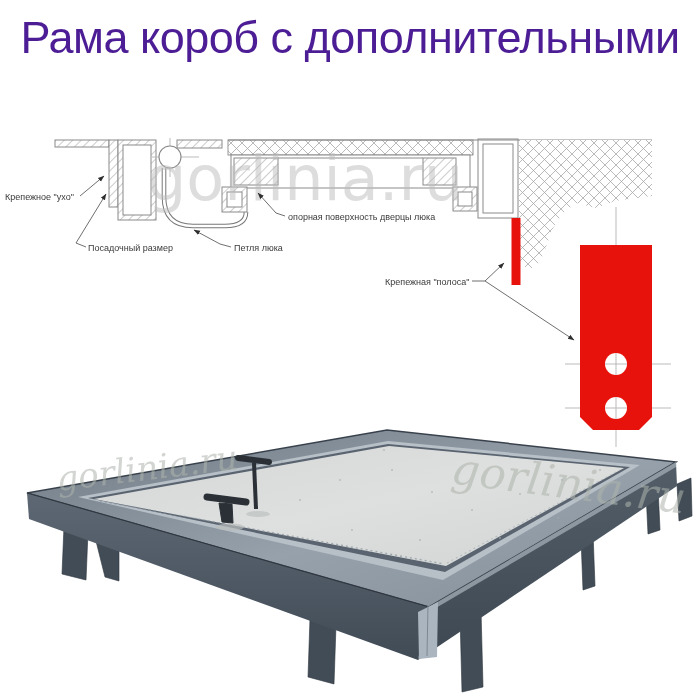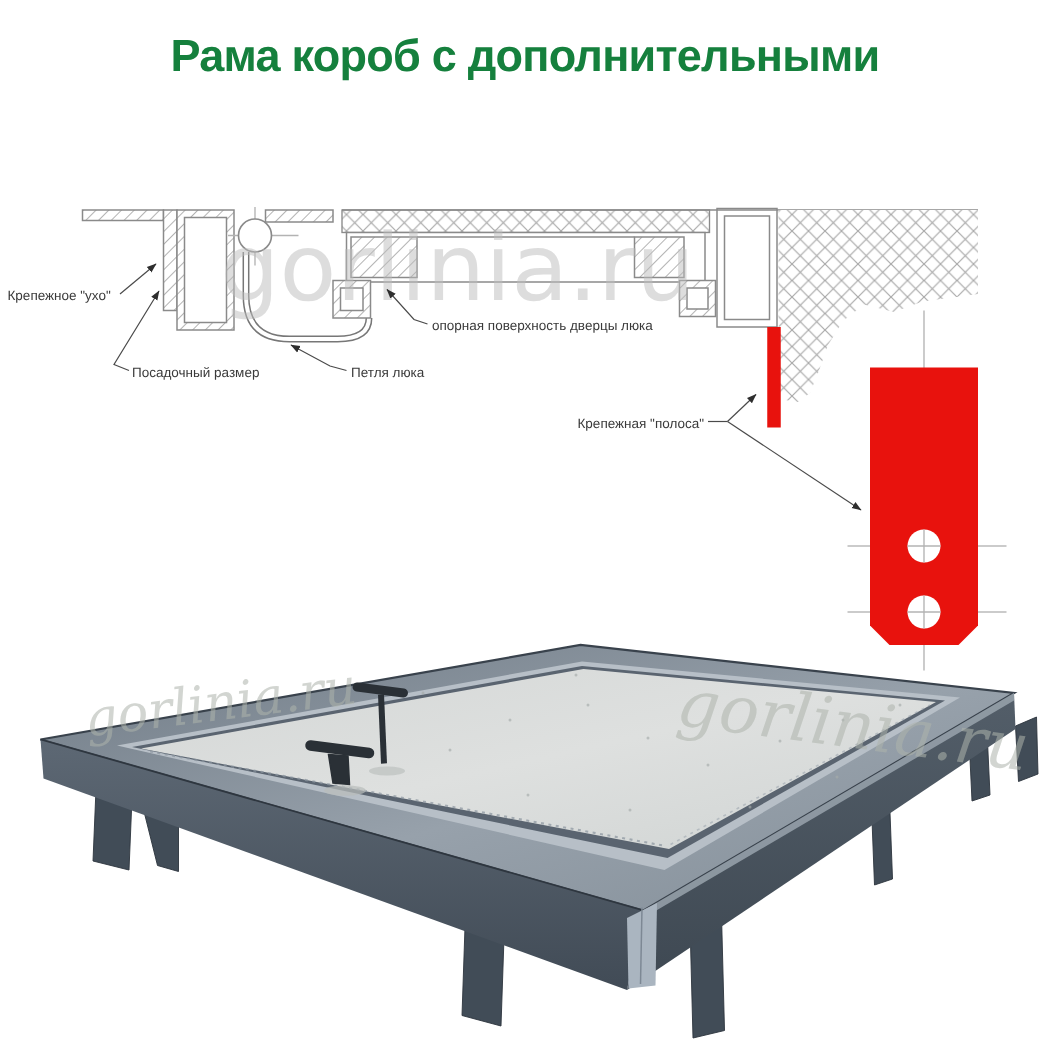--- a/index.html
+++ b/index.html
@@ -2,22 +2,22 @@
 <html style="--accent-red: #e8120d; --steel-dark: #47525d; --steel-light: #9aa4ad; --panel-gray: #dadcdb; --line-gray: #8a8a8a;"><head>
 <meta charset="utf-8">
 <style>
   html,body{margin:0;padding:0;}
   body{
     width:700px;height:700px;position:relative;overflow:hidden;
     background:#ffffff;font-family:"Liberation Sans",sans-serif;
   }
   .page-title{
     position:absolute;top:14px;left:0;width:700px;margin:0;
-    text-align:center;font-size:30px;line-height:47px;font-weight:700;
-    color:#15803d;letter-spacing:-0.5px;
+    text-align:center;font-size:45px;line-height:47px;font-weight:400;
+    color:#4c1d95;letter-spacing:-0.5px;
   }
   .page-title span{display:block;}
   .scene{position:absolute;left:0;top:0;width:700px;height:700px;}
   .lbl{font:9px "Liberation Sans",sans-serif;fill:#3a3a3a;}
   .leader{stroke:#4a4a4a;stroke-width:0.8;fill:none;}
   .dline{stroke:#8a8a8a;stroke-width:1;fill:none;}
   .hatchbox{fill:url(#hatch);stroke:#8a8a8a;stroke-width:1;}
   .xbox{fill:url(#xhatch);}
   .whitebox{fill:#ffffff;stroke:#8a8a8a;stroke-width:1;}
   .red{fill:var(--accent-red,#e8120d);}

